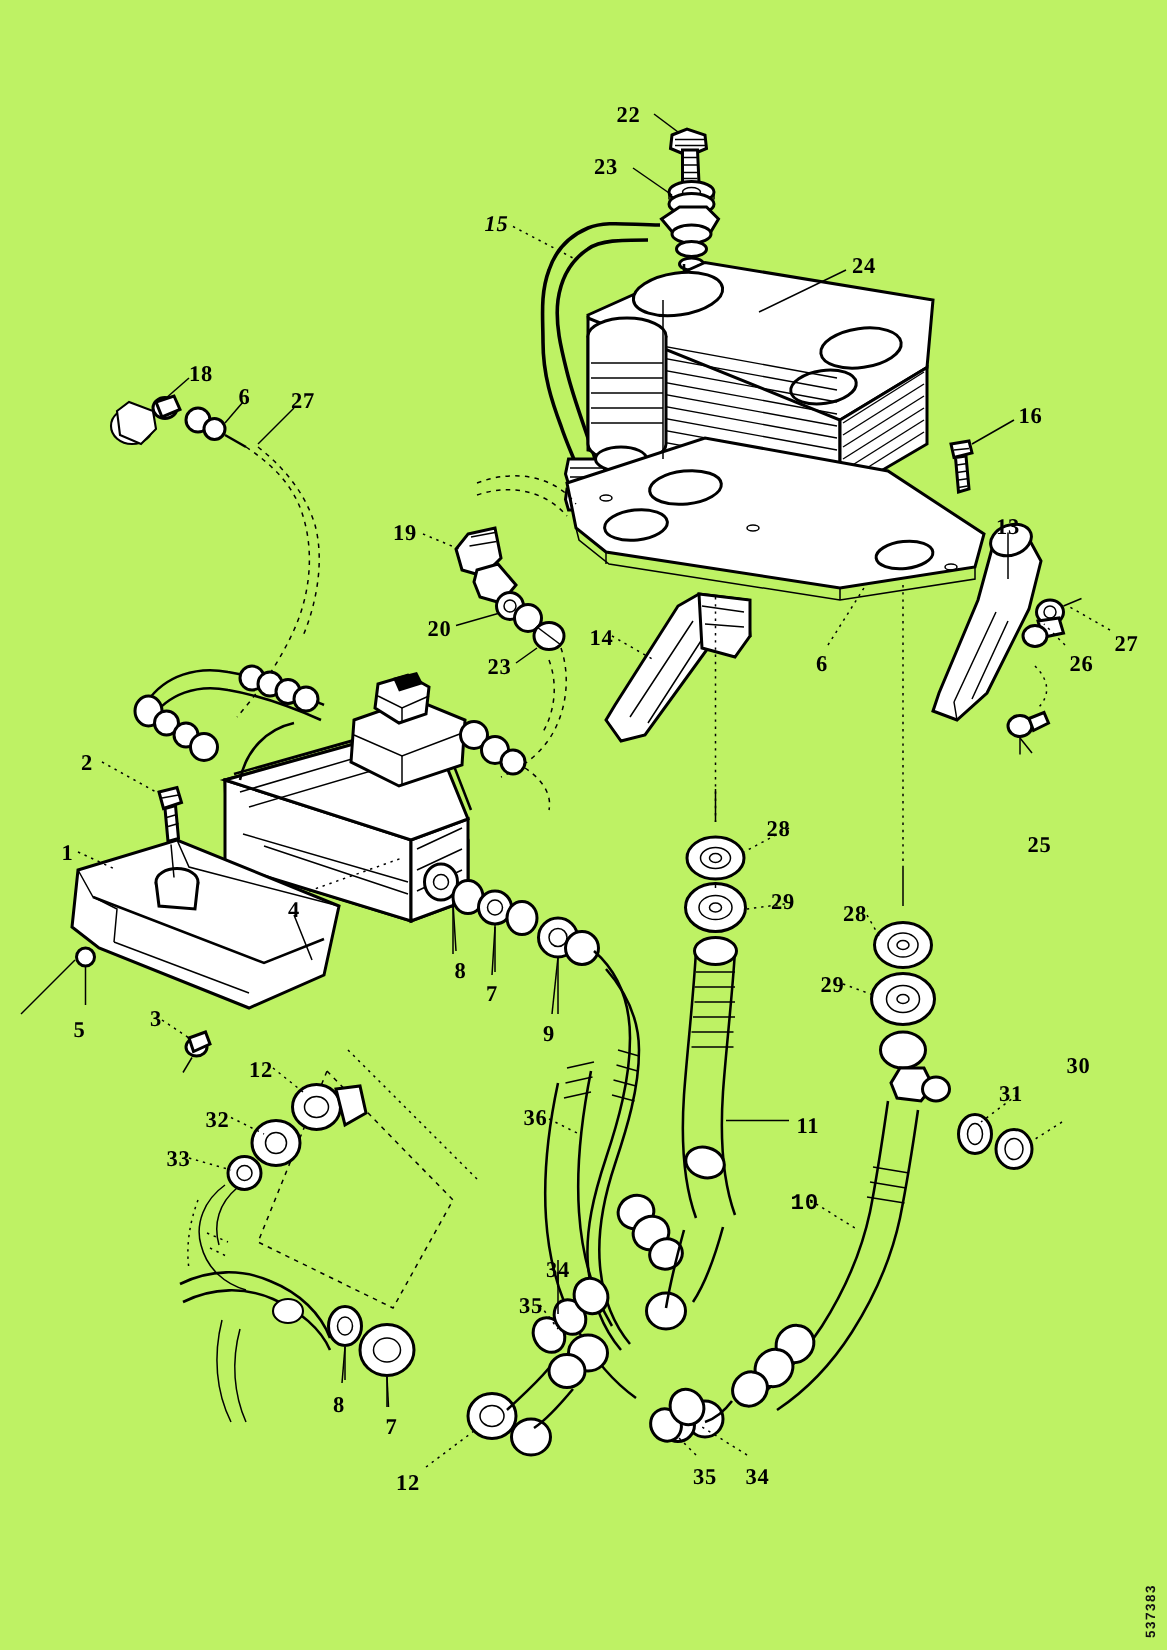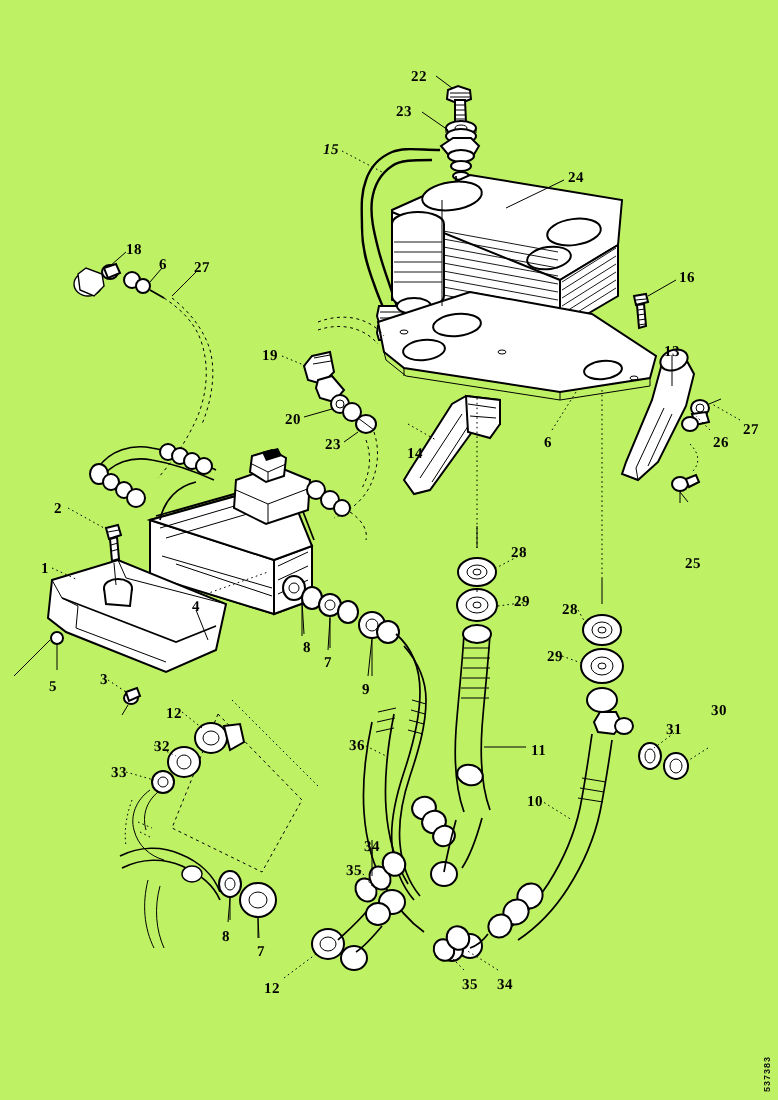--- a/index.html
+++ b/index.html
@@ -574,46 +574,46 @@
   <div class="callout" style="left:396px;top:105px;">23</div>
   <div class="callout" style="left:323px;top:143px;font-style:italic;">15</div>
   <div class="callout" style="left:568px;top:171px;">24</div>
   <div class="callout" style="left:126px;top:243px;">18</div>
   <div class="callout" style="left:159px;top:258px;">6</div>
   <div class="callout" style="left:194px;top:261px;">27</div>
   <div class="callout" style="left:679px;top:271px;">16</div>
   <div class="callout" style="left:664px;top:345px;">13</div>
   <div class="callout" style="left:262px;top:349px;">19</div>
   <div class="callout" style="left:285px;top:413px;">20</div>
-  <div class="callout" style="left:407px;top:419px;margin-top:28px;">14</div>
+  <div class="callout" style="left:393px;top:419px;">14</div>
   <div class="callout" style="left:325px;top:438px;">23</div>
   <div class="callout" style="left:544px;top:436px;">6</div>
   <div class="callout" style="left:743px;top:423px;">27</div>
   <div class="callout" style="left:713px;top:436px;">26</div>
   <div class="callout" style="left:685px;top:509px;margin-top:48px;">25</div>
   <div class="callout" style="left:54px;top:502px;">2</div>
   <div class="callout" style="left:41px;top:562px;">1</div>
   <div class="callout" style="left:511px;top:546px;">28</div>
   <div class="callout" style="left:192px;top:600px;">4</div>
   <div class="callout" style="left:514px;top:595px;">29</div>
   <div class="callout" style="left:562px;top:603px;">28</div>
   <div class="callout" style="left:49px;top:680px;">5</div>
   <div class="callout" style="left:100px;top:673px;">3</div>
   <div class="callout" style="left:303px;top:641px;">8</div>
   <div class="callout" style="left:324px;top:656px;">7</div>
   <div class="callout" style="left:362px;top:683px;">9</div>
   <div class="callout" style="left:547px;top:650px;">29</div>
   <div class="callout" style="left:666px;top:723px;">31</div>
   <div class="callout" style="left:711px;top:704px;">30</div>
   <div class="callout" style="left:166px;top:707px;">12</div>
-  <div class="callout" style="left:154px;top:740px;font-family:Liberation Serif, serif;">32</div>
+  <div class="callout" style="left:137px;top:740px;font-family:Liberation Serif, serif;">32</div>
   <div class="callout" style="left:349px;top:739px;">36</div>
   <div class="callout" style="left:531px;top:744px;">11</div>
   <div class="callout" style="left:111px;top:766px;">33</div>
-  <div class="callout" style="left:527px;top:795px;">10</div>
+  <div class="callout" style="left:527px;top:795px;font-family:Liberation Mono, monospace;">10</div>
   <div class="callout" style="left:364px;top:840px;">34</div>
   <div class="callout" style="left:346px;top:864px;">35</div>
   <div class="callout" style="left:222px;top:930px;">8</div>
   <div class="callout" style="left:257px;top:945px;">7</div>
   <div class="callout" style="left:264px;top:982px;">12</div>
   <div class="callout" style="left:462px;top:978px;">35</div>
   <div class="callout" style="left:497px;top:978px;">34</div>
 
   <div id="drawing-code">537383</div>
 

